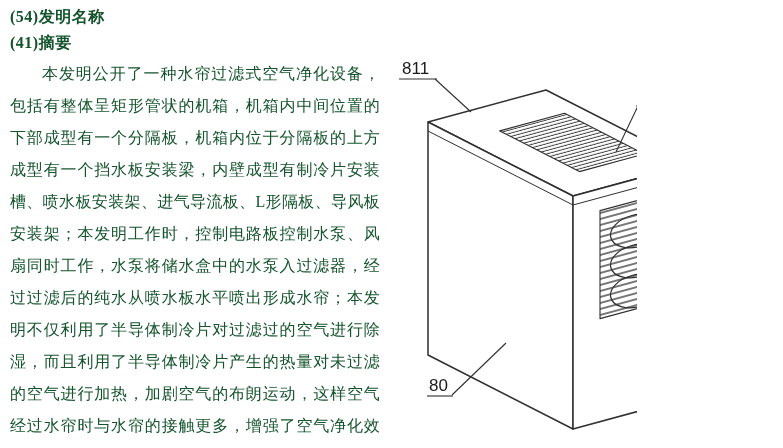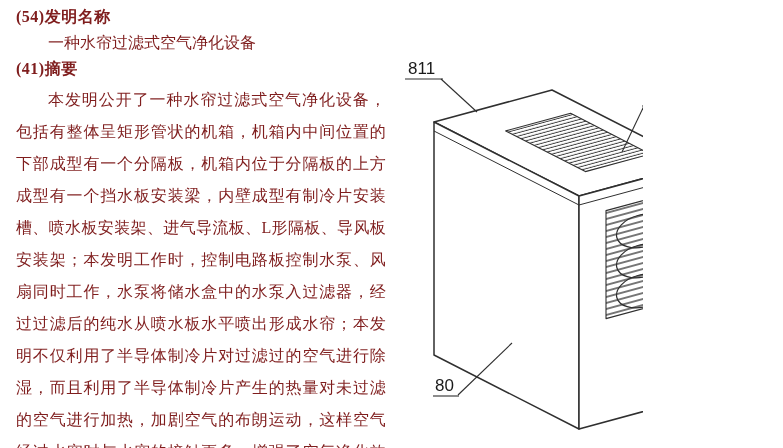--- a/index.html
+++ b/index.html
@@ -1,37 +1,36 @@
 <!DOCTYPE html>
 <html><head>
 <meta charset="utf-8">
 <style>
   html,body{margin:0;padding:0;background:#ffffff;}
   .page{
     position:relative;width:637px;height:448px;background:#fff;
-    font-family:"Liberation Serif","DejaVu Serif",serif;color:#7f1d1d;overflow:hidden;margin-left:6px;
+    font-family:"Liberation Serif","DejaVu Serif",serif;color:#14532d;overflow:hidden;
   }
   .text-col{position:absolute;left:10px;top:4px;width:370px;}
   .field-label{font-weight:700;font-size:16px;line-height:26px;letter-spacing:.5px;}
   .invention-title{font-size:16px;line-height:26px;text-indent:2em;}
   .abstract{
     margin:2px 0 0 0;font-size:16px;line-height:32px;
     text-align:justify;text-indent:2em;letter-spacing:.2px;
   }
   .fig-wrap{position:absolute;left:383px;top:0;width:400px;height:448px;}
   svg text{font-family:"Liberation Sans","DejaVu Sans",sans-serif;}
 </style>
 </head>
 <body>
 
 <div class="page">
 
   <div class="text-col">
     <div class="field-label">(54)发明名称</div>
-    <div class="invention-title">一种水帘过滤式空气净化设备</div>
     <div class="field-label">(41)摘要</div>
     <p class="abstract">本发明公开了一种水帘过滤式空气净化设备，包括有整体呈矩形管状的机箱，机箱内中间位置的下部成型有一个分隔板，机箱内位于分隔板的上方成型有一个挡水板安装梁，内壁成型有制冷片安装槽、喷水板安装架、进气导流板、L形隔板、导风板安装架；本发明工作时，控制电路板控制水泵、风扇同时工作，水泵将储水盒中的水泵入过滤器，经过过滤后的纯水从喷水板水平喷出形成水帘；本发明不仅利用了半导体制冷片对过滤过的空气进行除湿，而且利用了半导体制冷片产生的热量对未过滤的空气进行加热，加剧空气的布朗运动，这样空气经过水帘时与水帘的接触更多，增强了空气净化效果。</p>
   </div>
 
   <div class="fig-wrap">
     <svg width="400" height="448" viewBox="0 0 400 448" xmlns="http://www.w3.org/2000/svg">
       <defs>
         <pattern id="hatchDense" patternUnits="userSpaceOnUse" width="10" height="3.4" patternTransform="skewY(-15.2)">
           <line x1="0" y1="1.2" x2="10" y2="1.2" stroke="#3a3a3a" stroke-width="1"></line>
         </pattern>

